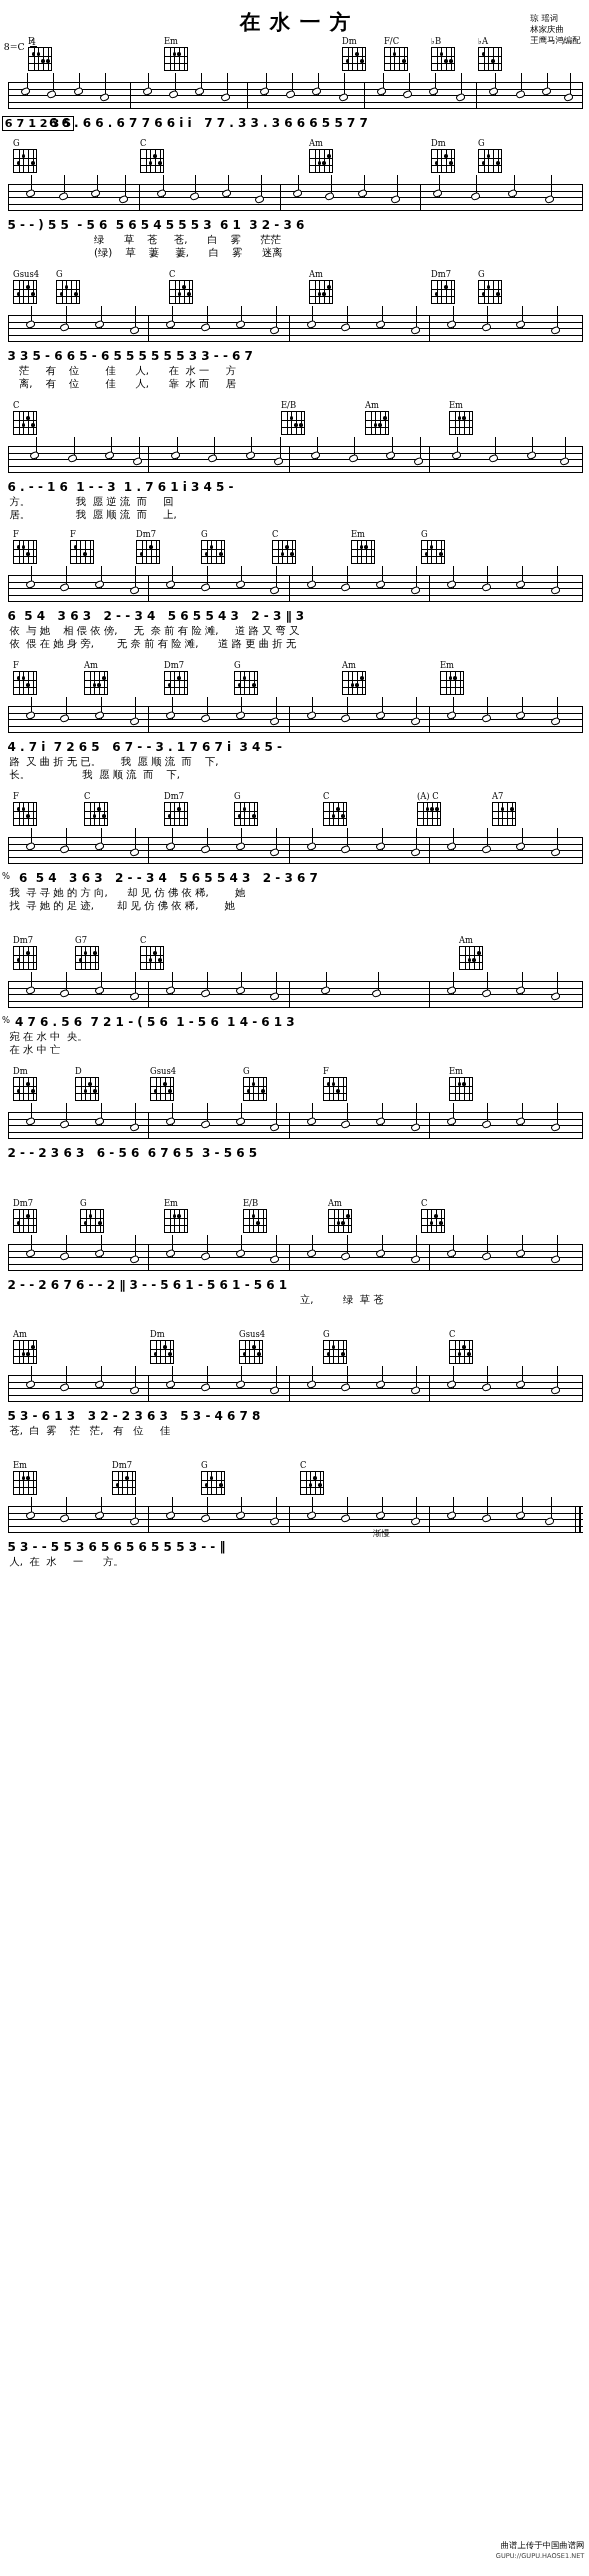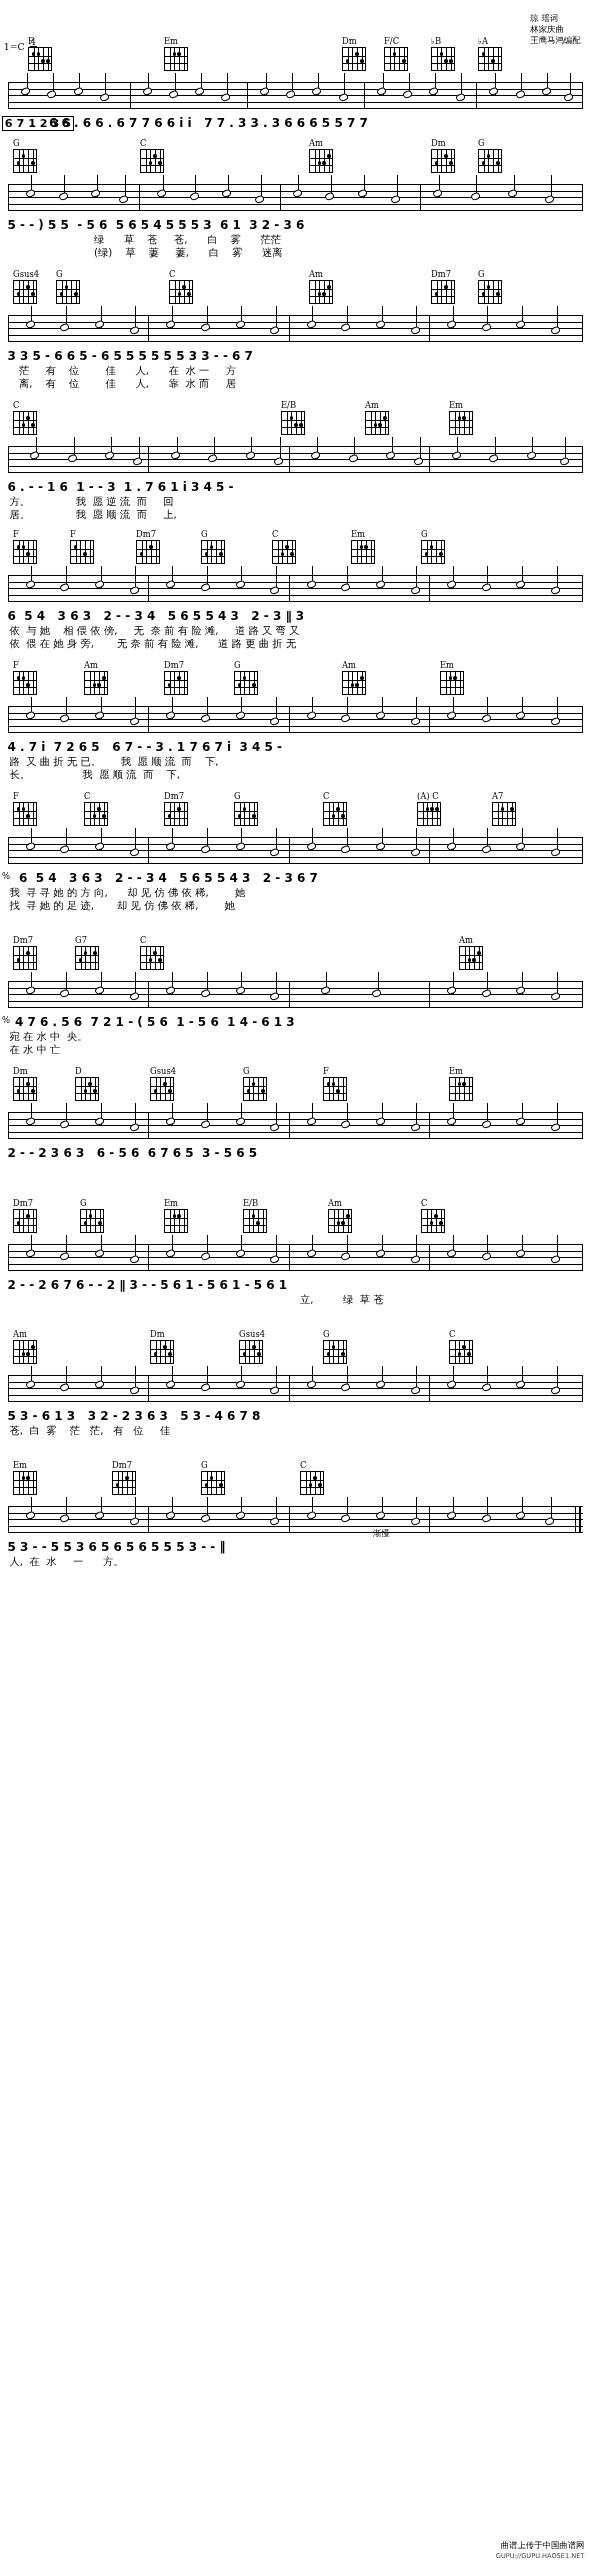--- a/index.html
+++ b/index.html
@@ -150,29 +150,30 @@
     color:#000;
     font-family:"DejaVu Sans", sans-serif;
   }
   .footer .url{font-size:6.6px;color:#444;}
 </style>
 </head>
 <body>
 
 <div class="page">
 
+  <div class="title">在水一方</div>
 
   <div class="credits">
     <div>琼  瑶词</div>
     <div>林家庆曲</div>
     <div>王鹰马鸿编配</div>
   </div>
 
   <div class="keysig">
-    <span>1=C</span>
+    <span>8=C</span>
     <span class="frac">
       <i>4</i>
       <b>4</b>
     </span>
   </div>
 
   <div class="system" style="top:37px;">
 
     <div class="chordbox" style="left:28px;top:0;">
       <div class="cname">F</div>

